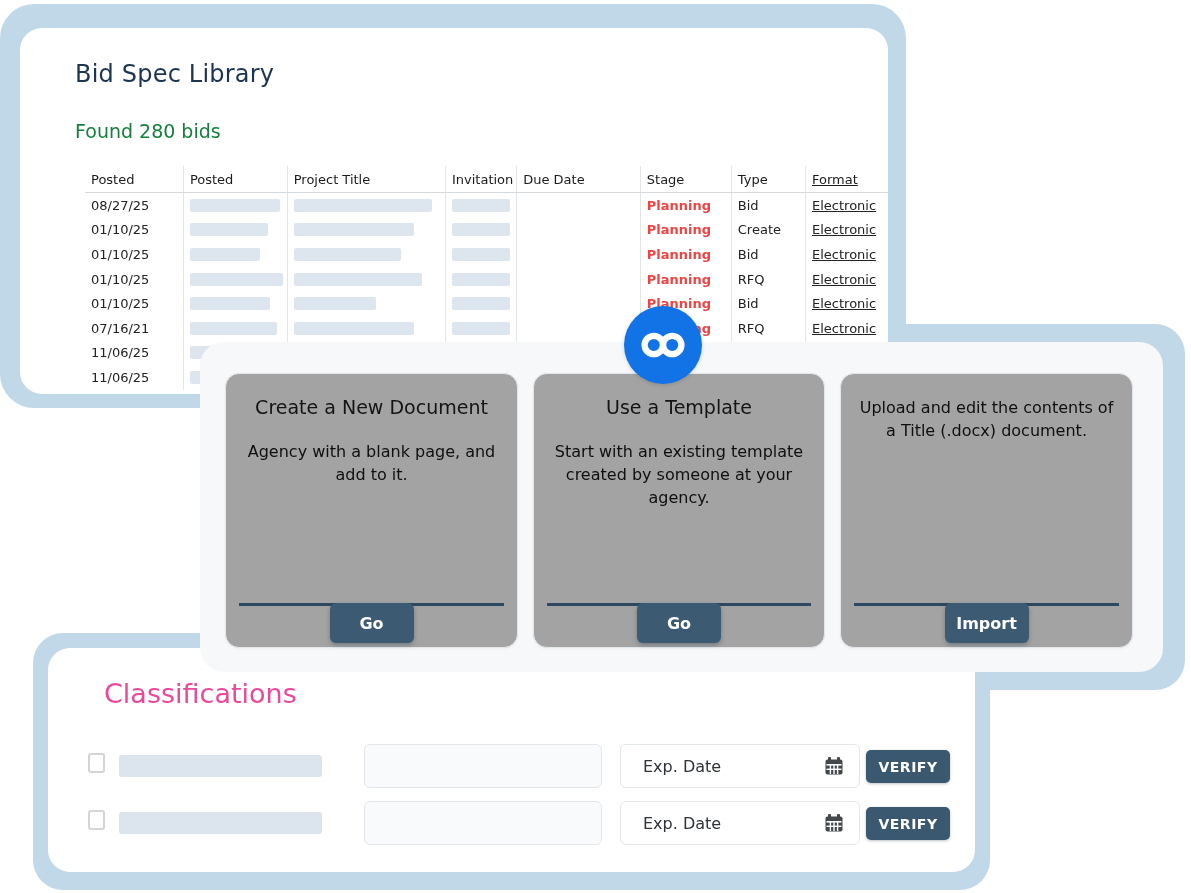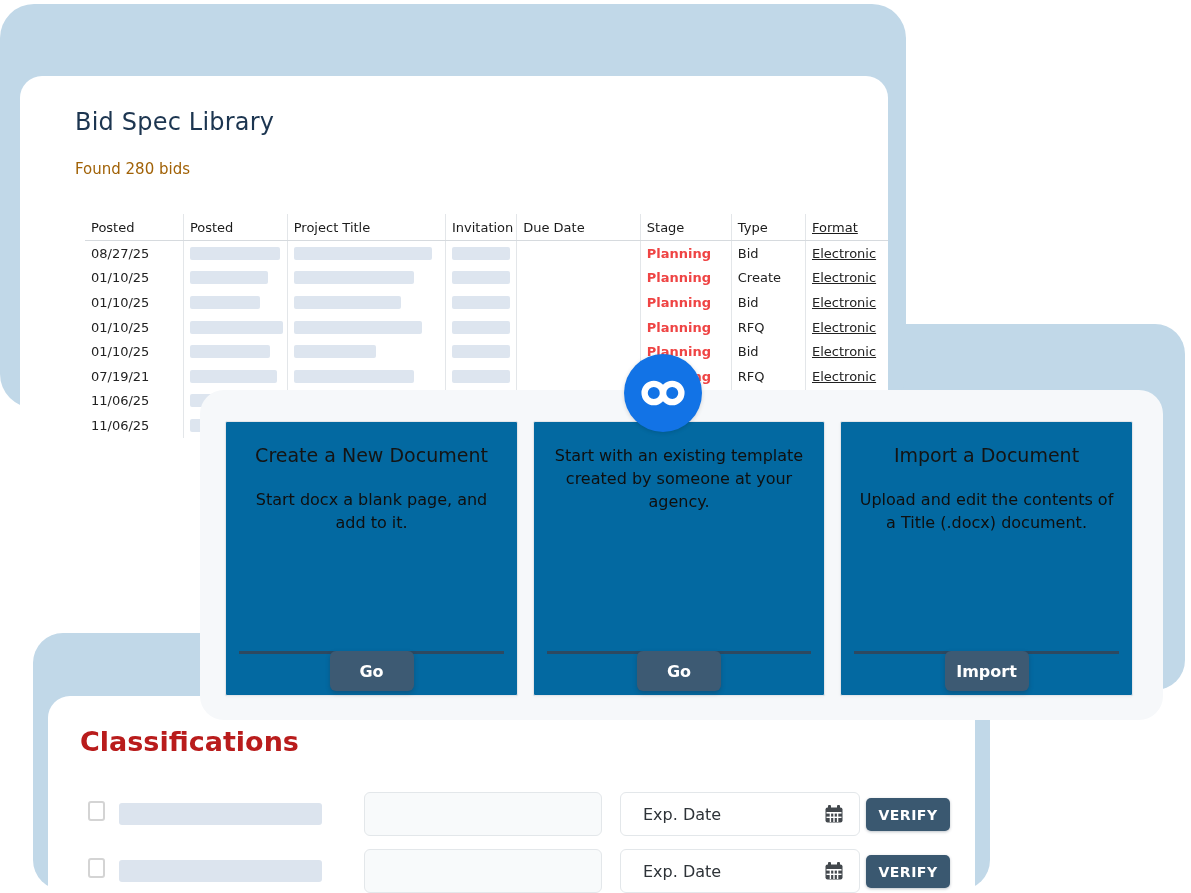--- a/index.html
+++ b/index.html
@@ -1,64 +1,64 @@
 <!DOCTYPE html>
 <html><head>
 <meta charset="utf-8">
 <style>
   html,body{margin:0;padding:0;background:#ffffff;}
   .stage{position:relative;width:1191px;height:893px;overflow:hidden;
          font-family:"DejaVu Sans","Liberation Sans",sans-serif;color:#222;}
-  .abs{position:absolute;margin-top:48px;}
+  .abs{position:absolute;}
 
   
   .backing{position:absolute;background:#c1d8e8;}
   #backing-launcher{left:218px;top:324px;width:967px;height:366px;border-radius:30px;}
   #backing-classifications{left:33px;top:633px;width:957px;height:257px;border-radius:30px;}
   #backing-library{left:0px;top:4px;width:906px;height:404px;border-radius:34px;}
 
   
   #panel-library{left:20px;top:28px;width:868px;height:366px;background:#ffffff;
                  border-radius:22px;overflow:hidden;}
   .lib-title{position:absolute;left:55px;top:32px;font-size:24px;color:#1c3550;letter-spacing:.2px;}
-  .lib-found{position:absolute;left:55px;top:84px;font-size:15px;color:#a16207;}
+  .lib-found{position:absolute;left:55px;top:92px;font-size:19px;color:#15803d;}
   .lib-table{position:absolute;left:65px;top:138px;width:810px;font-size:13px;}
   .tr{display:flex;height:24.6px;align-items:center;}
   .tr.head{height:26px;border-bottom:1px solid #d6dade;color:#1b1b1b;}
   .td{box-sizing:border-box;padding-left:6px;height:100%;display:flex;align-items:center;
       border-right:1px solid #e3e6e9;overflow:hidden;white-space:nowrap;}
   .c-posted{width:100px;}.c-agency{width:105px;}.c-title{width:160px;}
   .c-inv{width:72px;}.c-due{width:125px;}.c-stage{width:92px;}
   .c-type{width:75px;text-align:right;}.c-format{width:90px;border-right:none;text-decoration:underline;}
   .bar{display:inline-block;height:13px;background:#dde5ef;border-radius:2px;}
   .stage-txt{color:#ef4444;font-weight:bold;}
 
   
   #panel-launcher{left:200px;top:342px;width:963px;height:330px;background:#f6f8fa;
                   border-radius:24px;}
-  .card{position:absolute;top:31px;width:293px;height:275px;background:#0369a1;
-        border:1px solid #e3e6ea;border-radius:2px;box-sizing:border-box;
+  .card{position:absolute;top:31px;width:293px;height:275px;background:#a3a3a3;
+        border:1px solid #e3e6ea;border-radius:14px;box-sizing:border-box;
         box-shadow:0 1px 3px rgba(0,0,0,.04);}
   #card-0{left:25px;} #card-1{left:333px;width:292px;} #card-2{left:640px;}
   .card h3{margin:0;padding-top:22px;text-align:center;font-size:19px;font-weight:400;color:#141414;}
   .card p{margin:22px 18px 0 18px;text-align:center;font-size:16px;line-height:1.45;color:#0f0f0f;}
   .card .rule{position:absolute;left:13px;right:13px;bottom:41px;height:3px;background:#2d4961;}
   .card .go-btn{position:absolute;left:50%;transform:translateX(-50%);bottom:4px;height:40px;
         min-width:84px;padding:0 5px;box-sizing:border-box;background:#3d5a73;border:none;
         border-radius:6px;color:#ffffff;font-weight:bold;font-size:16px;
         font-family:inherit;box-shadow:0 2px 4px rgba(30,50,70,.35);cursor:pointer;}
 
   
   #logo{left:624px;top:306px;width:78px;height:78px;border-radius:50%;background:#1273e6;
         display:flex;align-items:center;justify-content:center;box-shadow:0 1px 4px rgba(0,0,0,.15);}
 
   
   #panel-classifications{left:48px;top:648px;width:927px;height:224px;background:#ffffff;
                          border-radius:22px;}
-  .cls-title{position:absolute;left:32px;top:30px;font-size:27px;font-weight:700;color:#b91c1c;}
+  .cls-title{position:absolute;left:56px;top:30px;font-size:27px;font-weight:400;color:#ec4899;}
   .cls-row{position:absolute;left:40px;width:862px;height:44px;}
   #cls-row-0{top:96px;} #cls-row-1{top:153px;}
   .checkbox{position:absolute;left:0;top:9px;width:17px;height:20px;background:#ffffff;
             border:2px solid #d4d4d4;border-radius:3px;box-sizing:border-box;cursor:pointer;}
   .cls-bar{position:absolute;left:31px;top:11px;width:203px;height:22px;background:#dce4ee;border-radius:3px;}
   .cls-input{position:absolute;left:276px;top:0;width:238px;height:44px;background:#f8fafb;
              border:1px solid #e3e7ea;border-radius:6px;box-sizing:border-box;font-family:inherit;font-size:15px;padding:0 12px;}
   .exp-field{position:absolute;left:532px;top:0;width:240px;height:44px;background:#ffffff;
              border:1px solid #e3e7ea;border-radius:6px;box-sizing:border-box;display:flex;
              align-items:center;padding:0 15px 0 22px;cursor:pointer;}
@@ -171,21 +171,21 @@
         <div class="td c-inv">
             <span class="bar" style="width: 58px;"></span>
           </div>
         <div class="td c-due"></div>
         <div class="td c-stage stage-txt">Planning</div>
         <div class="td c-type">Bid</div>
         <div class="td c-format">Electronic</div>
       </div>
 
       <div class="tr">
-        <div class="td c-posted">07/19/21</div>
+        <div class="td c-posted">07/16/21</div>
         <div class="td c-agency">
             <span class="bar" style="width: 87px;"></span>
           </div>
         <div class="td c-title">
             <span class="bar" style="width: 120px;"></span>
           </div>
         <div class="td c-inv">
             <span class="bar" style="width: 58px;"></span>
           </div>
         <div class="td c-due"></div>
@@ -270,31 +270,31 @@
           <rect x="12.9" y="8" width="1.4" height="10" fill="#ffffff"></rect>
         </svg>
       </div>
       <button class="verify-btn">VERIFY</button>
     </div>
   </div>
 
   <div class="abs" id="panel-launcher">
     <div class="card" id="card-0">
       <h3>Create a New Document</h3>
-      <p>Start docx a blank page, and add to it.</p>
+      <p>Agency with a blank page, and add to it.</p>
       <div class="rule"></div>
       <button class="go-btn">Go</button>
     </div>
     <div class="card" id="card-1">
+      <h3>Use a Template</h3>
       <p>Start with an existing template created by someone at your agency.</p>
       <div class="rule"></div>
       <button class="go-btn">Go</button>
     </div>
     <div class="card" id="card-2">
-      <h3>Import a Document</h3>
       <p>Upload and edit the contents of a Title (.docx) document.</p>
       <div class="rule"></div>
       <button class="go-btn">Import</button>
     </div>
   </div>
 
   <div class="abs" id="logo">
     <svg width="46" height="28" viewBox="-20 -12 40 24">
       <circle cx="-8" cy="0" r="8" fill="none" stroke="#ffffff" stroke-width="5.5"></circle>
       <circle cx="8" cy="0" r="8" fill="none" stroke="#ffffff" stroke-width="5.5"></circle>

